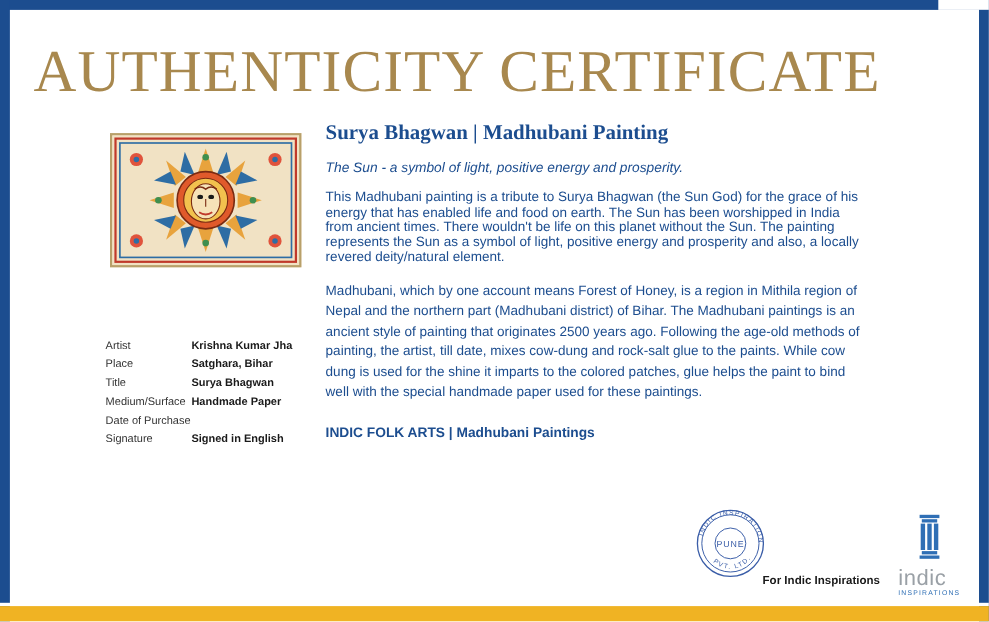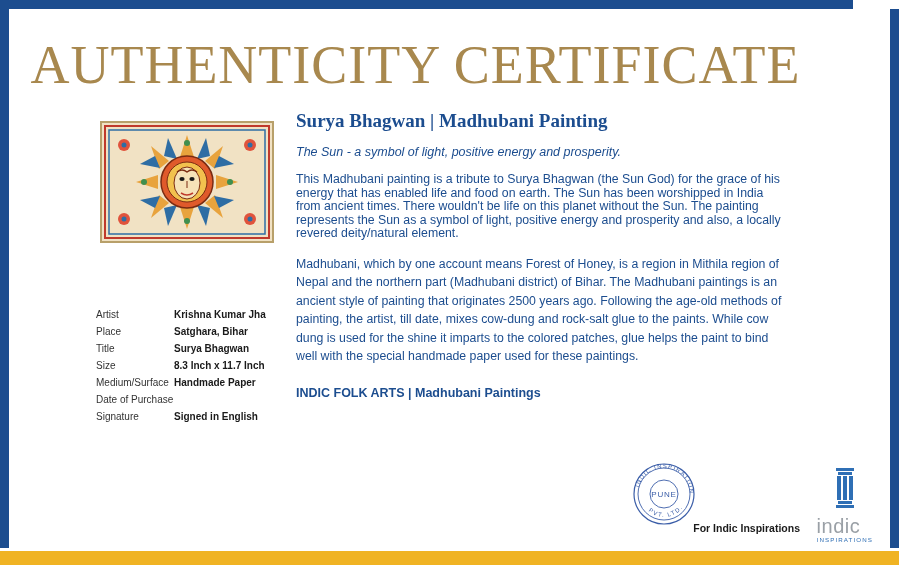--- a/index.html
+++ b/index.html
@@ -255,24 +255,20 @@
     </div>
     <div class="row">
       <span class="label">Place</span>
       <span class="value">Satghara, Bihar</span>
     </div>
     <div class="row">
       <span class="label">Title</span>
       <span class="value">Surya Bhagwan</span>
     </div>
     <div class="row">
-      <span class="label">Size</span>
-      <span class="value">8.3 Inch x 11.7 Inch</span>
-    </div>
-    <div class="row">
       <span class="label">Medium/Surface</span>
       <span class="value">Handmade Paper</span>
     </div>
     <div class="row">
       <span class="label">Date of Purchase</span>
       <span class="value"></span>
     </div>
     <div class="row">
       <span class="label">Signature</span>
       <span class="value">Signed in English</span>

